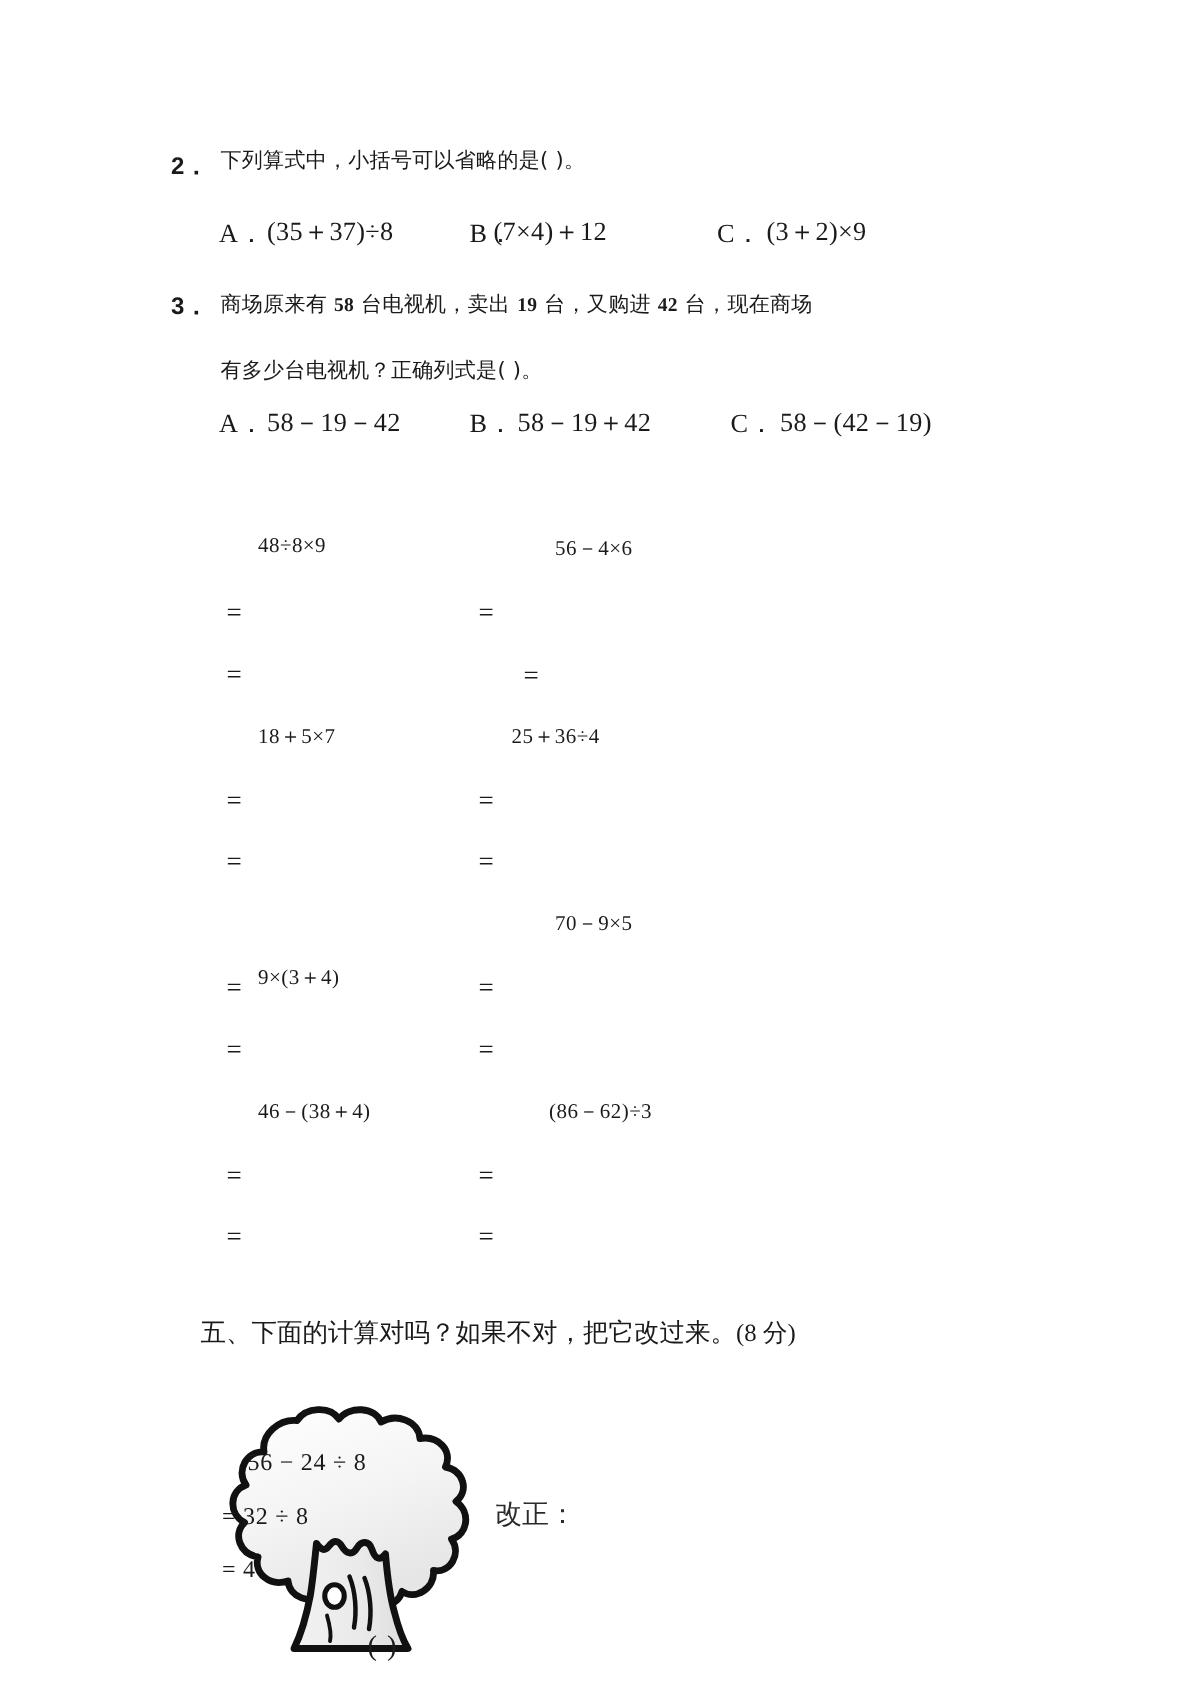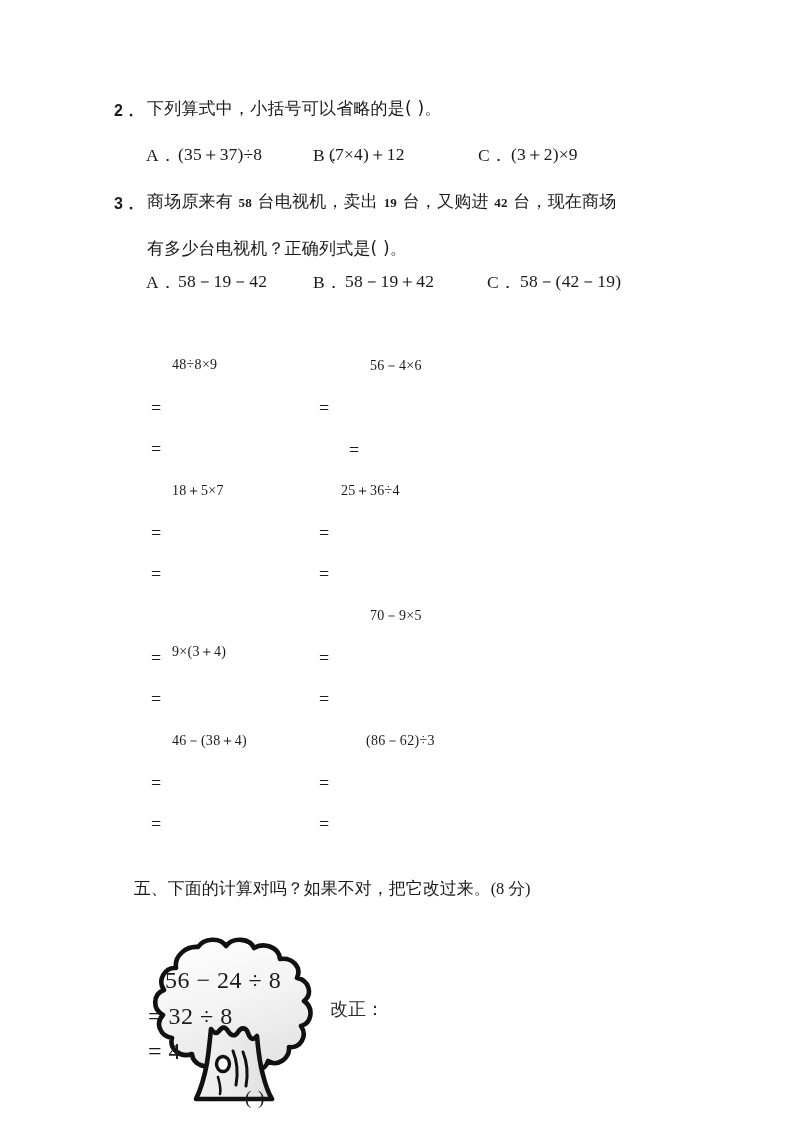--- a/index.html
+++ b/index.html
@@ -31,21 +31,21 @@
     letter-spacing: 0.2px;
   }
   .q-num {
     position: absolute;
     font-family: "Liberation Sans", "DejaVu Sans", sans-serif;
     font-weight: 700;
     font-size: 16px;
   }
   .cn {
     font-family: "DejaVu Sans", "Liberation Sans", sans-serif;
-    font-size: 17px;
+    font-size: 14px;
   }
   .cn-b {
     font-family: Liberation Serif, serif;
     font-size: 13px;
     font-weight: 700;
   }
   .math {
     font-family: "Liberation Serif", "DejaVu Serif", serif;
     font-size: 17.5px;
   }
@@ -85,21 +85,21 @@
     position: absolute;
     left: 140px;
     top: 935px;
     width: 190px;
     height: 170px;
   }
   #tree-illustration svg { display: block; }
   .tree-text {
     position: absolute;
     font-family: "Liberation Serif", "DejaVu Serif", serif;
-    font-size: 24px;
+    font-size: 16px;
     color: #1a1a1a;
     white-space: pre;
     letter-spacing: 0.5px;
   }
 
   .correction-label {
     position: absolute;
     left: 330px;
     top: 997px;
     font-family: "DejaVu Sans", "Liberation Sans", sans-serif;

